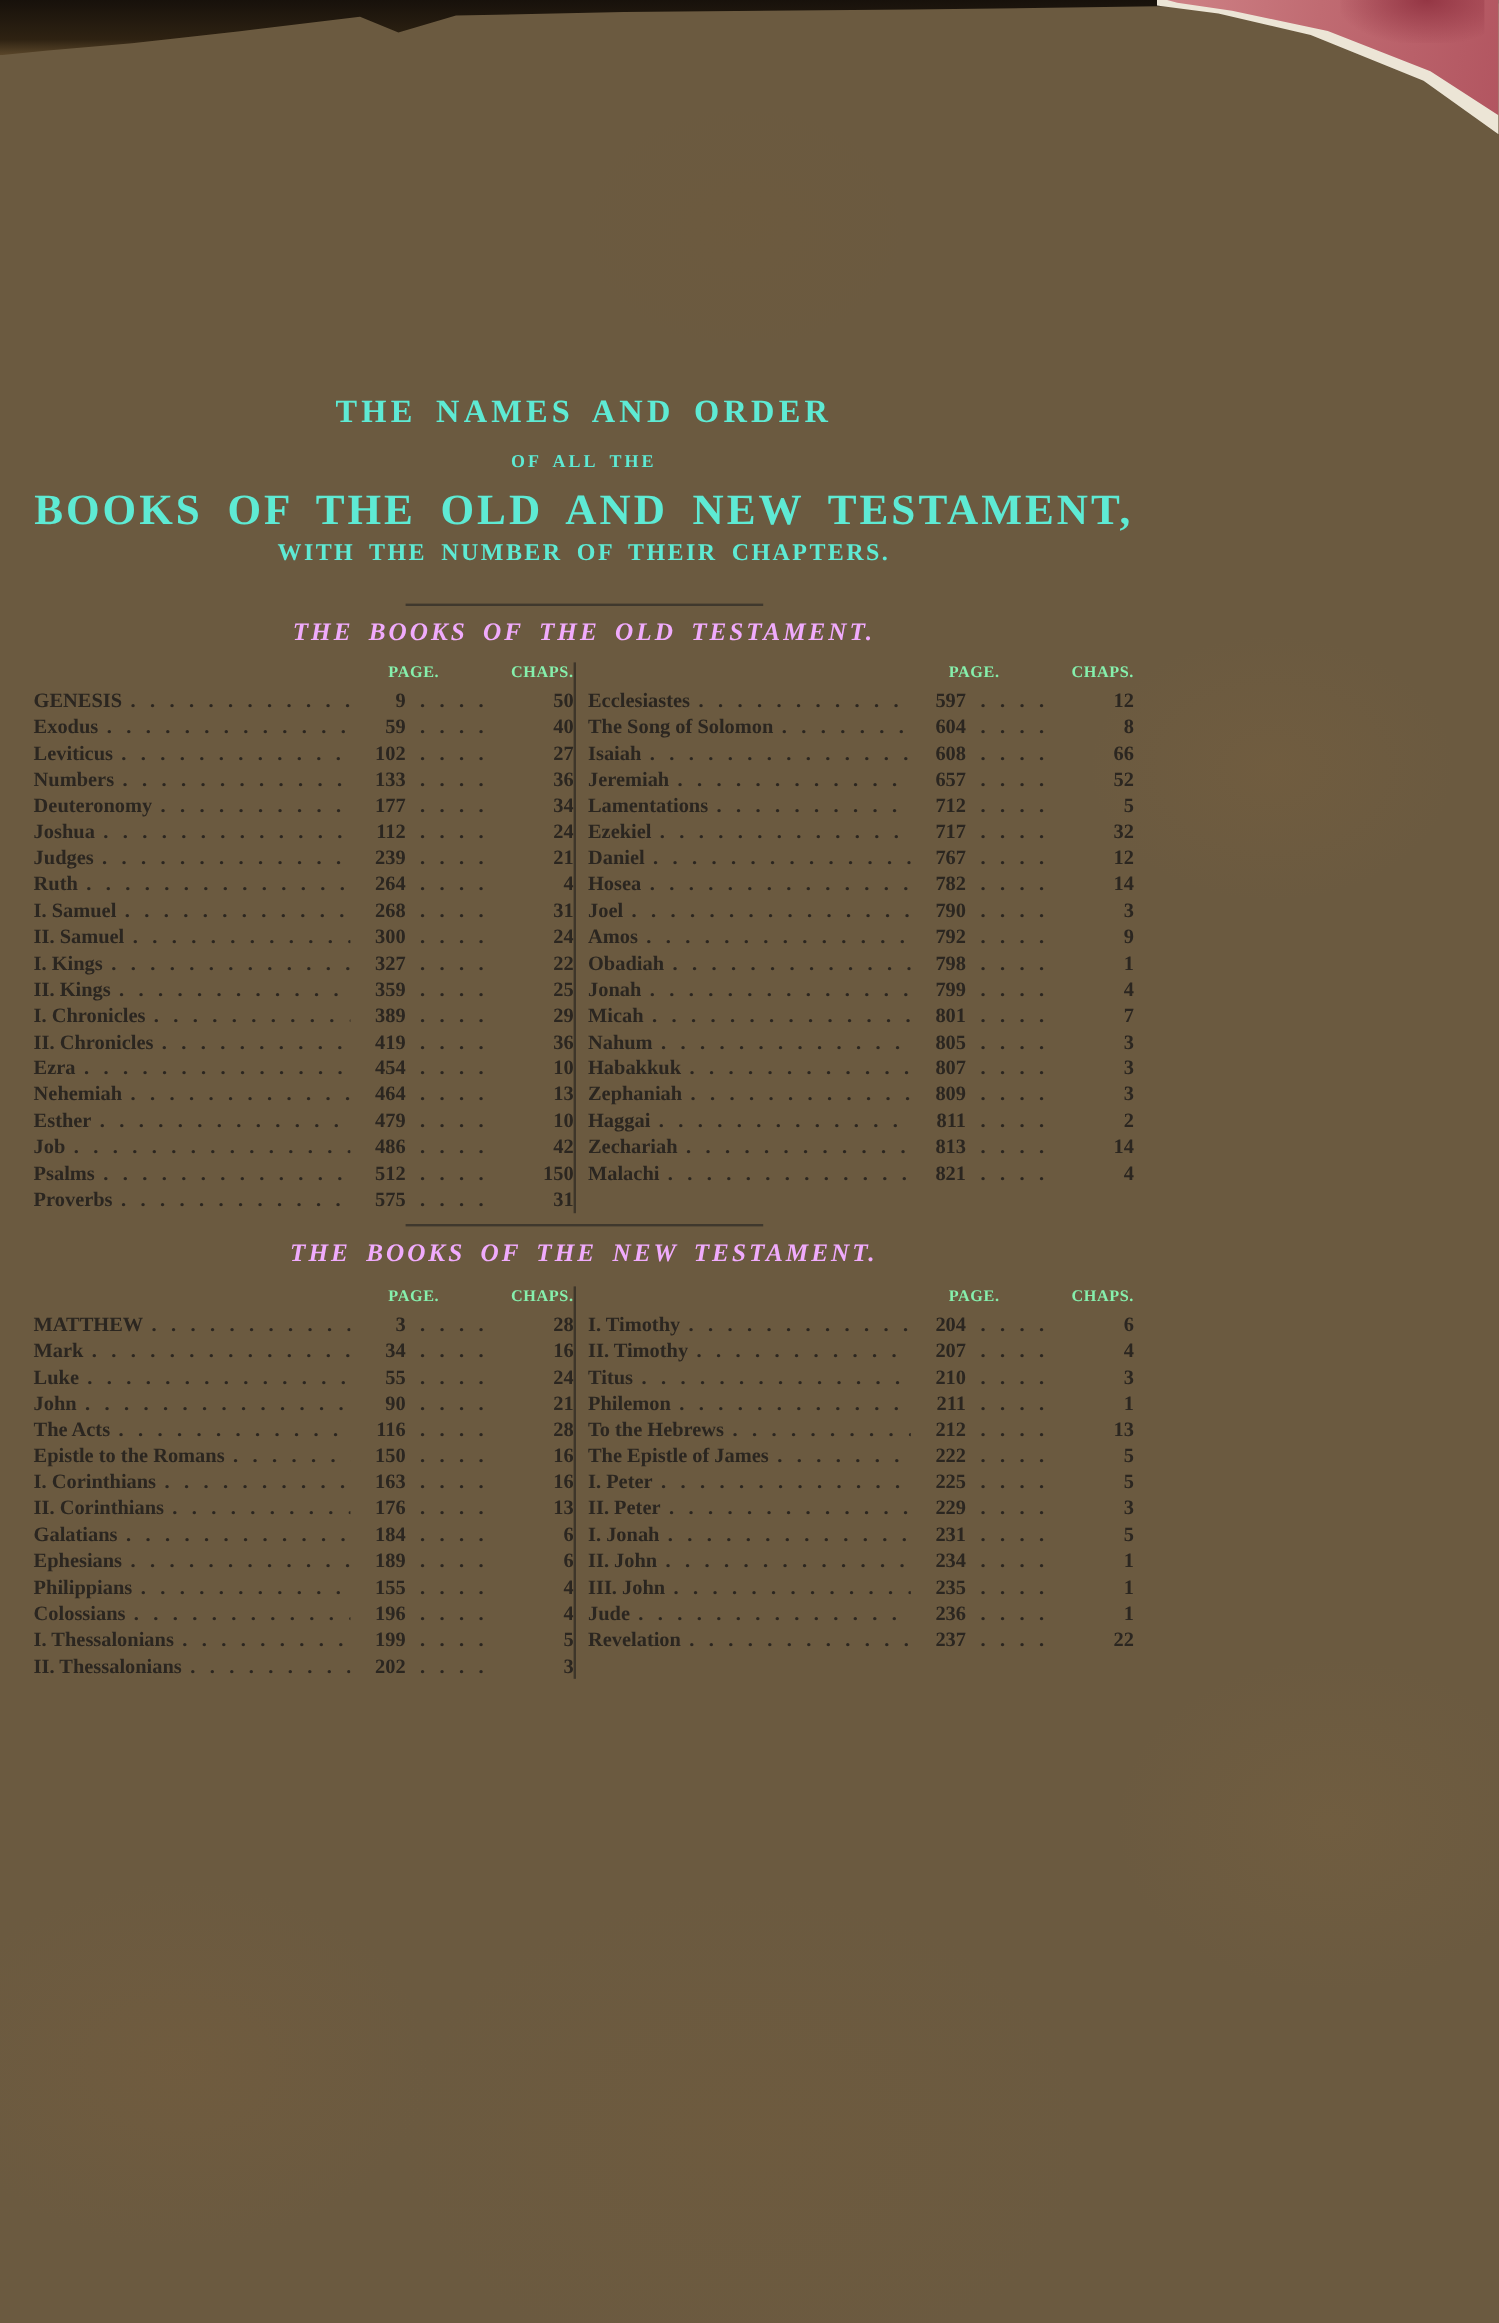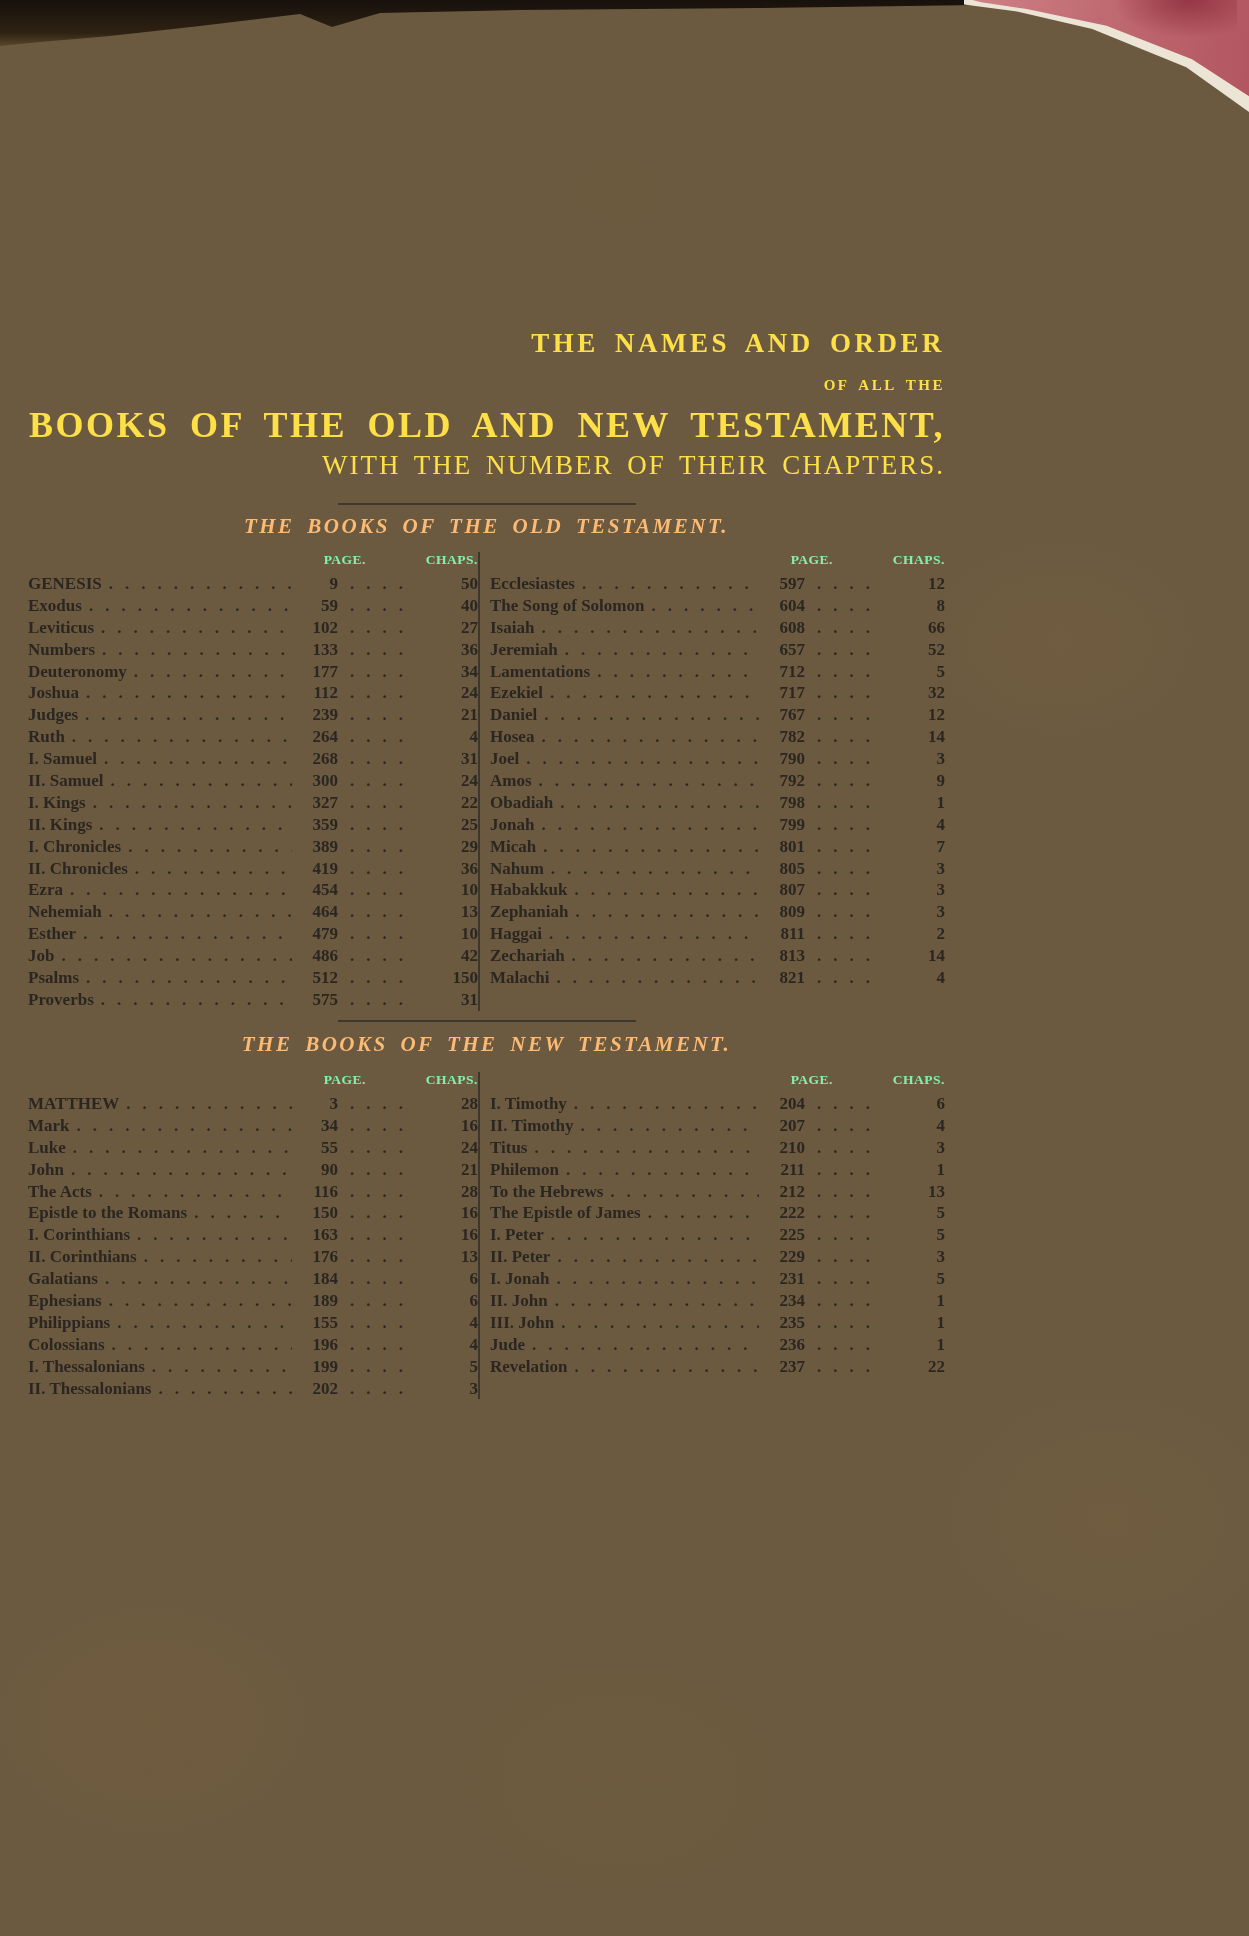--- a/index.html
+++ b/index.html
@@ -34,32 +34,32 @@
   }
   .tear { position:absolute; top:0; right:0; width:285px; height:112px; overflow:hidden; }
   .tear-white { position:absolute; inset:0; background:#ece5d6;
     clip-path:polygon(0 0,100% 0,100% 100%,78% 60%,45% 26%,18% 10%,0 4%); }
   .tear-pink { position:absolute; inset:0;
     background:linear-gradient(100deg,#cf8387 0%,#c06b72 45%,#b25560 100%);
     clip-path:polygon(3% 0,100% 0,100% 86%,80% 53%,50% 23%,22% 8%,6% 2%); }
   .tear-red { position:absolute; top:0; right:12px; width:120px; height:36px; opacity:.85;
     background:radial-gradient(ellipse at 60% 0%, #8e2f3e 0%, rgba(142,47,62,0) 75%); }
 
-  .tline { position:absolute; left:28px; width:917px; text-align:right; color:#fde047; }
+  .tline { position:absolute; left:28px; width:917px; text-align:center; color:#5eead4; }
   .t1 { top:328px; font-size:27px; font-weight:bold; letter-spacing:3.5px; word-spacing:6px; }
   .t2 { top:377px; font-size:15px; font-weight:bold; letter-spacing:2.5px; word-spacing:4px; }
   .t3 { top:404px; font-size:36px; font-weight:bold; letter-spacing:2.5px; word-spacing:9px; }
-  .t4 { top:450px; font-size:27px; font-weight:normal; letter-spacing:2px; word-spacing:5px; }
+  .t4 { top:450px; font-size:20px; font-weight:bold; letter-spacing:2px; word-spacing:5px; }
 
   .rule { position:absolute; left:338px; width:298px; height:0; border-top:2px solid #3f382d; }
   .rule1 { top:503px; }
   .rule2 { top:1020px; }
 
   .sec-head { position:absolute; left:28px; width:917px; text-align:center;
-    font-style:italic; font-weight:bold; font-size:21px; letter-spacing:2.5px; word-spacing:5px; color:#fdba74; }
+    font-style:italic; font-weight:bold; font-size:21px; letter-spacing:2.5px; word-spacing:5px; color:#f0abfc; }
   .ot-head { top:514px; }
   .nt-head { top:1032px; }
 
   .toc { position:absolute; left:28px; width:917px; display:flex; align-items:flex-start; }
   .ot-toc { top:552px; }
   .nt-toc { top:1072px; }
   .colL { width:450px; border-right:2px solid #3e362a; flex:none; }
   .colR { flex:1; padding-left:10px; min-width:0; }
 
   .thead { position:relative; height:21px; font-size:13.5px; font-weight:bold; letter-spacing:.5px; color:#86efac; }

